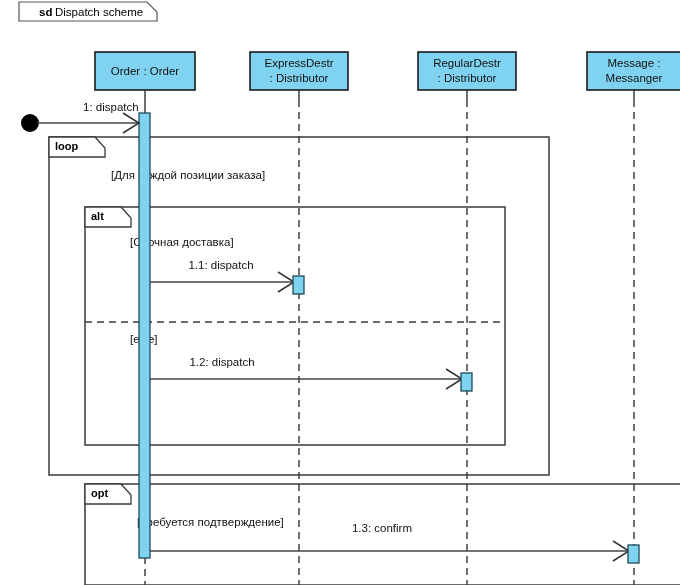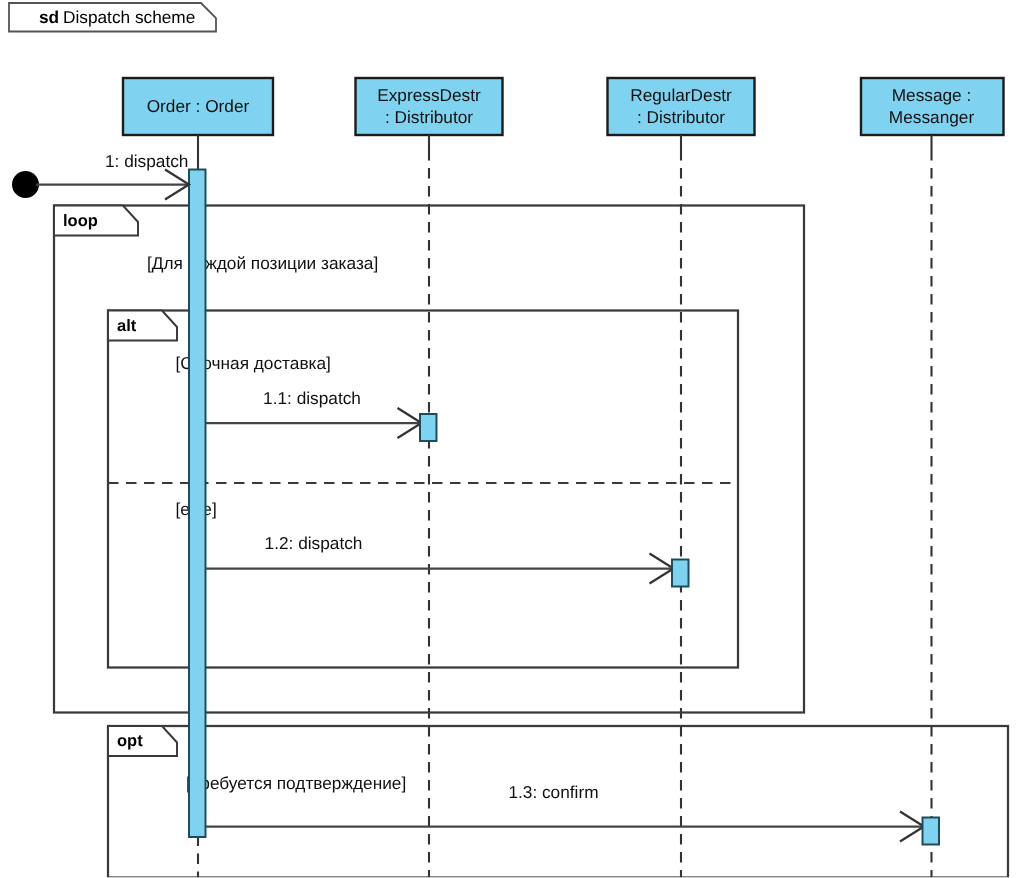--- a/index.html
+++ b/index.html
@@ -9,21 +9,21 @@
   }
   body {
     width: 680px;
     height: 585px;
     position: relative;
     font-family: "Liberation Sans", sans-serif;
     overflow: hidden;
   }
   #diagram-root {
     position: absolute;
-    left: 4px; top: 0;
+    left: 17px; top: 0;
     width: 568px;
     height: 585px;
   }
   svg { display: block; }
 
   .lifeline-box-rect {
     fill: #7FD3F0;
     stroke: #1b1b1b;
     stroke-width: 1.6;
   }

